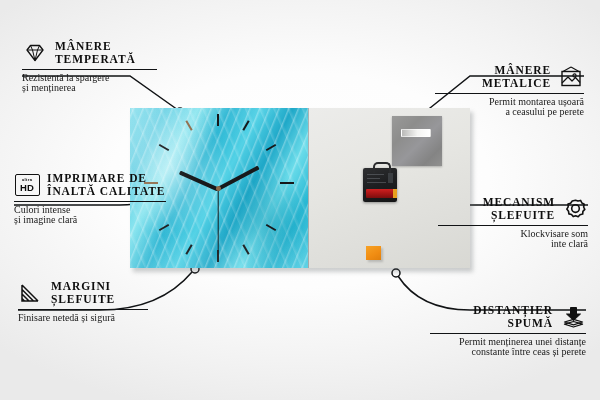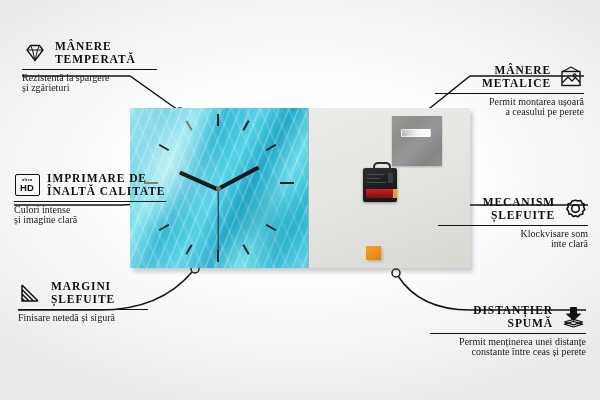--- a/index.html
+++ b/index.html
@@ -390,21 +390,21 @@
         </svg>
       </span>
       <span class="titles">
         <span>MÂNERE</span><br>
         <span>TEMPERATĂ</span>
       </span>
     </div>
     <div class="rule"></div>
     <div class="sub">
       <span>Rezistentă la spargere</span><br>
-      <span>și zgârieturi</span>
+      <span>și menținerea</span>
     </div>
   </div>
 
   <div class="callout left" style="left:18px; top:280px; width:130px;">
     <div class="head">
       <span class="ico">
         <svg width="24" height="20" viewBox="0 0 24 20" xmlns="http://www.w3.org/2000/svg">
           <path d="M3 2 L19 18 M3 6.5 L14.5 18 M3 11 L10 18 M3 15.5 L5.5 18 M3 2 L3 18 L19 18" fill="none" stroke="#111" stroke-width="1.5"></path>
         </svg>
       </span>

